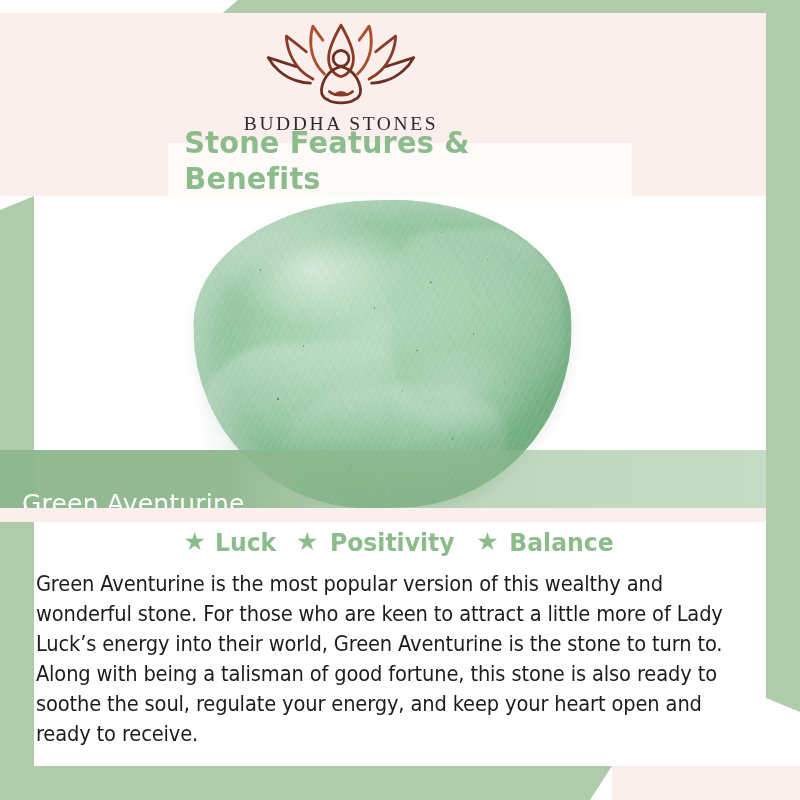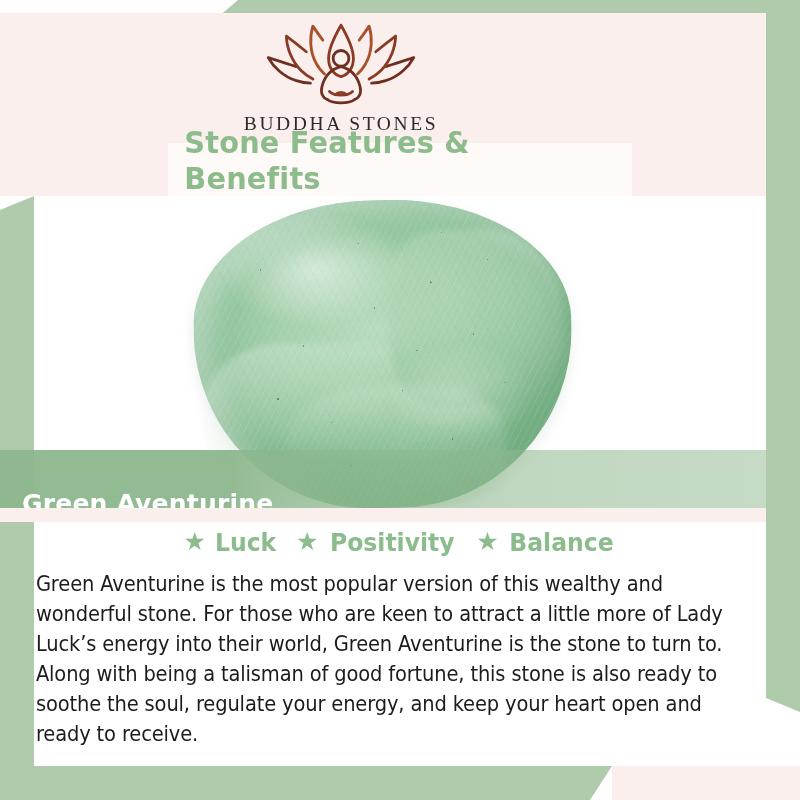--- a/index.html
+++ b/index.html
@@ -192,21 +192,21 @@
     background: linear-gradient(to right,
         rgba(141,183,141,0.95) 0%,
         rgba(141,183,141,0.95) 30%,
         rgba(141,183,141,0.62) 46%,
         rgba(141,183,141,0.55) 72%,
         rgba(141,183,141,0.50) 100%);
   }
   .label-text {
     margin-left: 22px;
     font-size: 25px;
-    font-weight: 700;
+    font-weight: 400;
     color: #ffffff;
     letter-spacing: 0.2px;
     font-family: "DejaVu Sans", sans-serif;
     margin-top: 48px;
   }
 
   
   .cream-strip {
     position: absolute;
     top: 508px; left: 0;

